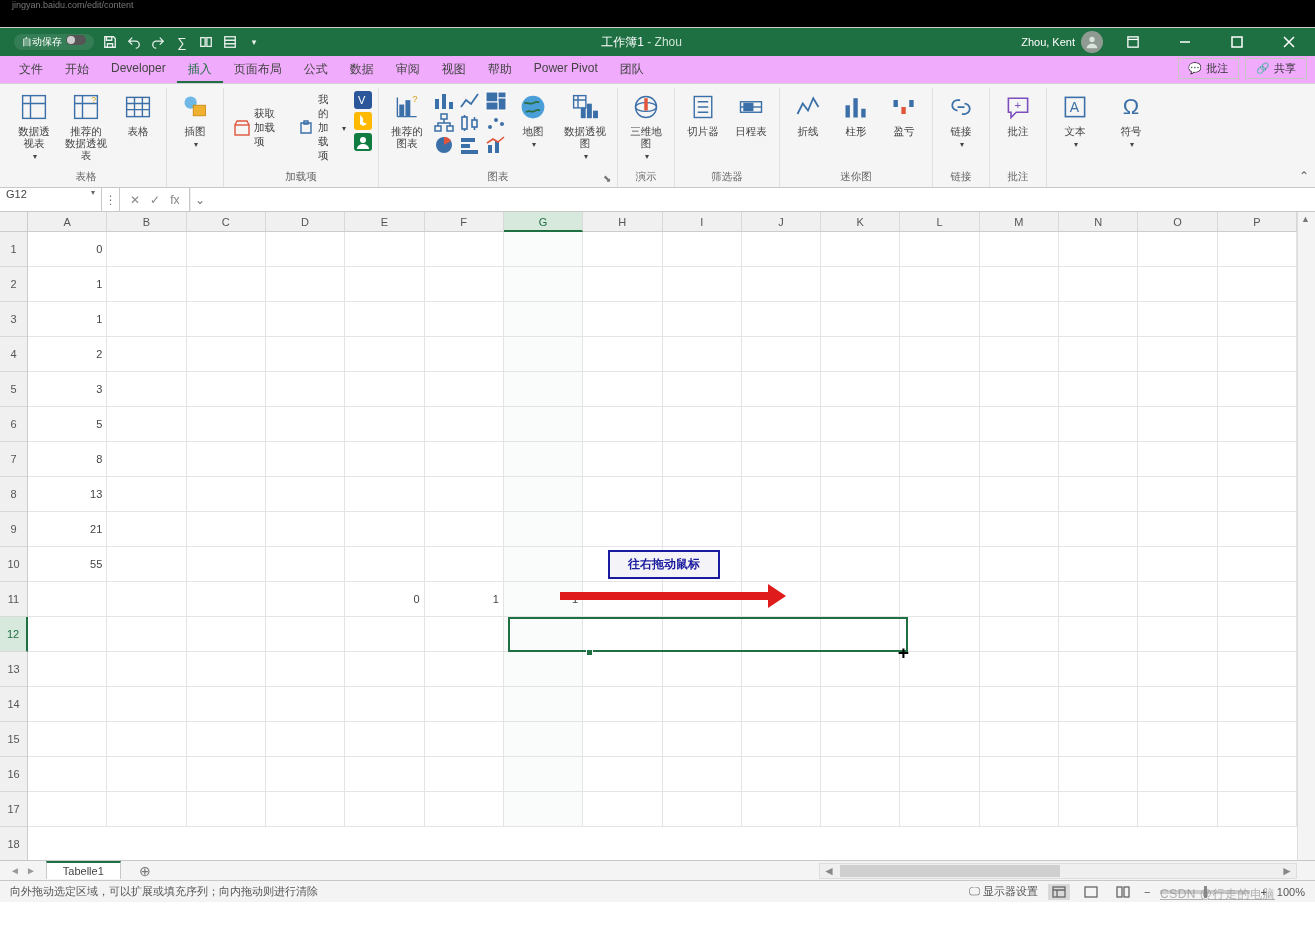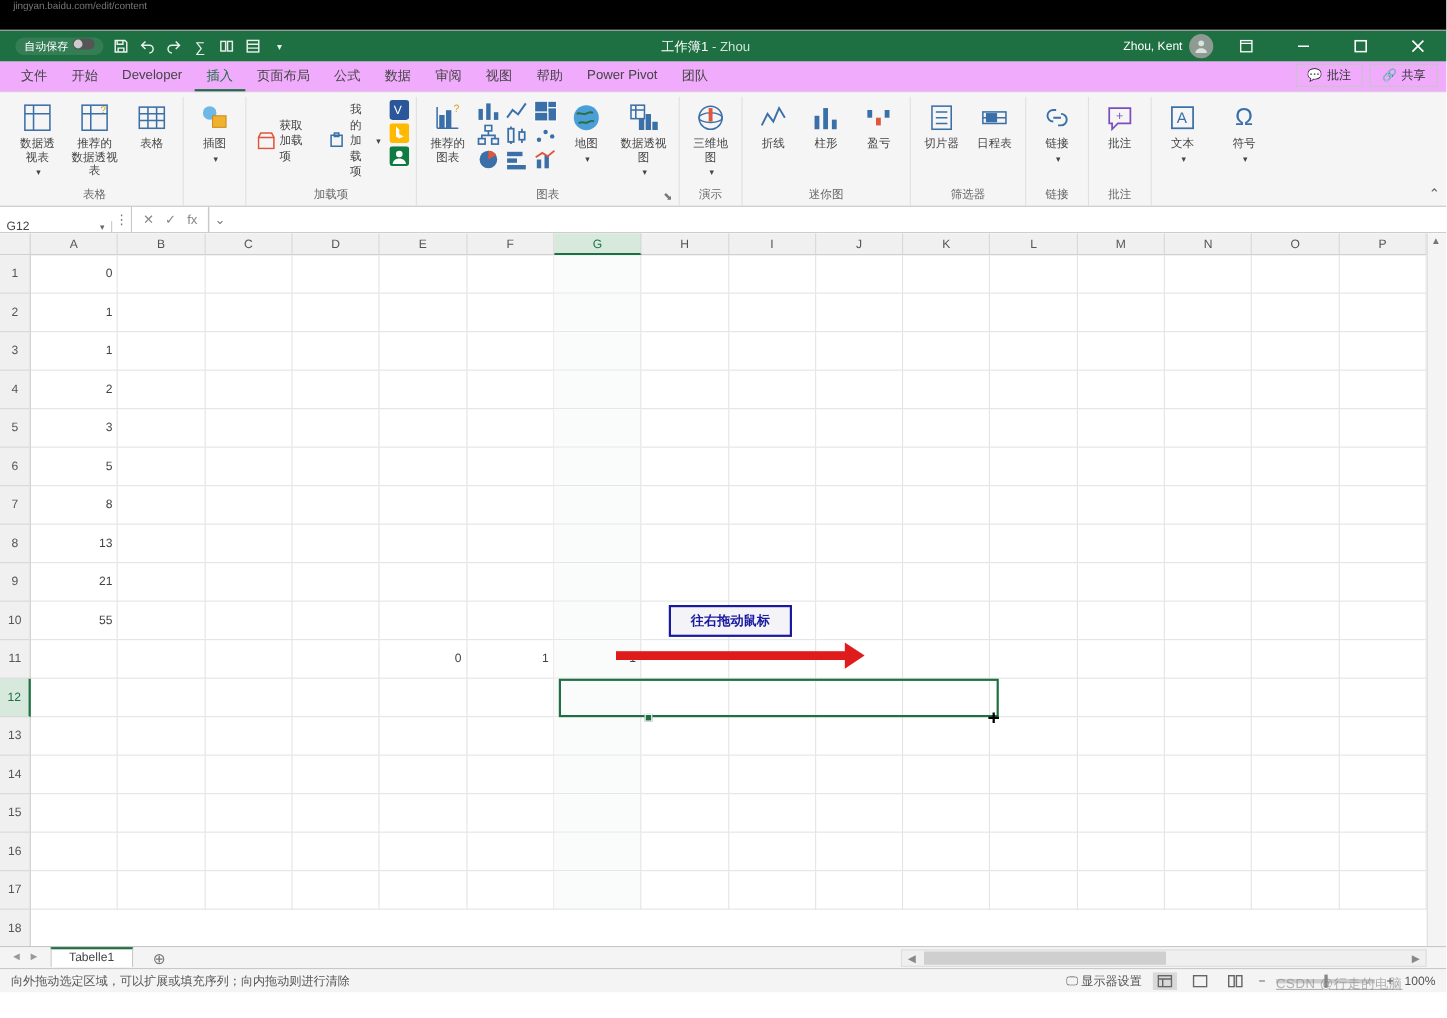--- a/index.html
+++ b/index.html
@@ -54,21 +54,21 @@
   .cicon { width:22px; height:20px;}
   .cicon svg{width:22px;height:20px;}
   .addin-grid { display:grid; grid-template-columns:auto; gap:3px; padding-top:3px;}
   .addin-ico { width:18px; height:18px;}
   .addin-ico svg{width:18px;height:18px;}
   .dialog-launcher { width:12px;height:12px; color:#777; position:absolute; right:2px; bottom:2px; font-size:10px;}
   .ribbon-collapse { position:absolute; right:6px; bottom:4px; font-size:12px; color:#666;}
 
   
   .fbar { height:24px; border-bottom:1px solid #c8c8c8; display:flex; align-items:stretch; background:#fff;}
-  .namebox { width:102px; border-right:1px solid #c8c8c8; display:flex; align-items:center; padding:0 6px; font-size:11px; justify-content:space-between;margin-top:13px;}
+  .namebox { width:102px; border-right:1px solid #c8c8c8; display:flex; align-items:flex-start; padding:0 6px; font-size:11px; justify-content:space-between;}
   .namebox .ddl{font-size:8px;color:#666;}
   .fctrls { display:flex; align-items:center; gap:10px; padding:0 10px; border-right:1px solid #c8c8c8;}
   .fctrls span{color:#888; font-size:12px;}
   .finput { flex:1; display:flex; align-items:center; padding:0 10px; font-size:11.5px; color:#222;}
   .fbar-expand{ width:18px; display:flex; align-items:center; justify-content:center; color:#777; border-left:1px solid #eee;}
 
   
   .sheet { position:relative; height:648px; background:#fff; overflow:hidden;}
   .corner { position:absolute; left:0; top:0; width:28px; height:20px; background:#f0f0f0; border-right:1px solid #ccc; border-bottom:1px solid #ccc;}
   .col-headers { position:absolute; left:28px; top:0; right:18px; height:20px; display:flex; background:#f0f0f0; border-bottom:1px solid #ccc;}
@@ -405,20 +405,45 @@
           <span class="dd">▾</span>
       </div>
     </div>
     <div class="rgroup-label">演示</div>
   </div>
 
   <div class="rgroup">
     <div class="rgroup-items">
       <div class="rbtn">
           <span class="ricon">
+            <svg viewBox="0 0 32 32" fill="none" stroke="#3b6fa8" stroke-width="1.6">
+              <rect x="6" y="4" width="20" height="24"></rect>
+              <path d="M10 10h12M10 16h12M10 22h12"></path>
+            </svg>
+          </span>
+          <span>切片器</span>
+        </div>
+      <div class="rbtn">
+          <span class="ricon">
+            <svg viewBox="0 0 32 32" fill="none" stroke="#3b6fa8" stroke-width="1.6">
+              <rect x="4" y="10" width="24" height="12"></rect>
+              <path d="M4 16h24"></path>
+              <rect x="8" y="12" width="10" height="8" fill="#3b6fa8"></rect>
+            </svg>
+          </span>
+          <span>日程表</span>
+        </div>
+    </div>
+    <div class="rgroup-label">筛选器</div>
+  </div>
+
+  <div class="rgroup">
+    <div class="rgroup-items">
+      <div class="rbtn">
+          <span class="ricon">
             <svg viewBox="0 0 32 32" fill="none" stroke="#3b6fa8" stroke-width="2">
               <path d="M4 24l6-12 6 8 6-14 6 10"></path>
             </svg>
           </span>
           <span>折线</span>
         </div>
       <div class="rbtn">
           <span class="ricon">
             <svg viewBox="0 0 32 32" fill="#3b6fa8">
               <rect x="4" y="14" width="5" height="14"></rect>
@@ -433,45 +458,20 @@
             <svg viewBox="0 0 32 32" fill="#3b6fa8">
               <rect x="4" y="8" width="5" height="8"></rect>
               <rect x="13" y="16" width="5" height="8" fill="#e0553b"></rect>
               <rect x="22" y="8" width="5" height="8"></rect>
             </svg>
           </span>
           <span>盈亏</span>
         </div>
     </div>
     <div class="rgroup-label">迷你图</div>
-  </div>
-
-  <div class="rgroup">
-    <div class="rgroup-items">
-      <div class="rbtn">
-          <span class="ricon">
-            <svg viewBox="0 0 32 32" fill="none" stroke="#3b6fa8" stroke-width="1.6">
-              <rect x="6" y="4" width="20" height="24"></rect>
-              <path d="M10 10h12M10 16h12M10 22h12"></path>
-            </svg>
-          </span>
-          <span>切片器</span>
-        </div>
-      <div class="rbtn">
-          <span class="ricon">
-            <svg viewBox="0 0 32 32" fill="none" stroke="#3b6fa8" stroke-width="1.6">
-              <rect x="4" y="10" width="24" height="12"></rect>
-              <path d="M4 16h24"></path>
-              <rect x="8" y="12" width="10" height="8" fill="#3b6fa8"></rect>
-            </svg>
-          </span>
-          <span>日程表</span>
-        </div>
-    </div>
-    <div class="rgroup-label">筛选器</div>
   </div>
 
   <div class="rgroup">
     <div class="rgroup-items">
       <div class="rbtn">
           <span class="ricon">
             <svg viewBox="0 0 32 32" fill="none" stroke="#3b6fa8" stroke-width="2">
               <path d="M12 20a6 6 0 0 1 0-12h3M20 12a6 6 0 0 1 0 12h-3M12 16h8"></path>
             </svg>
           </span>

